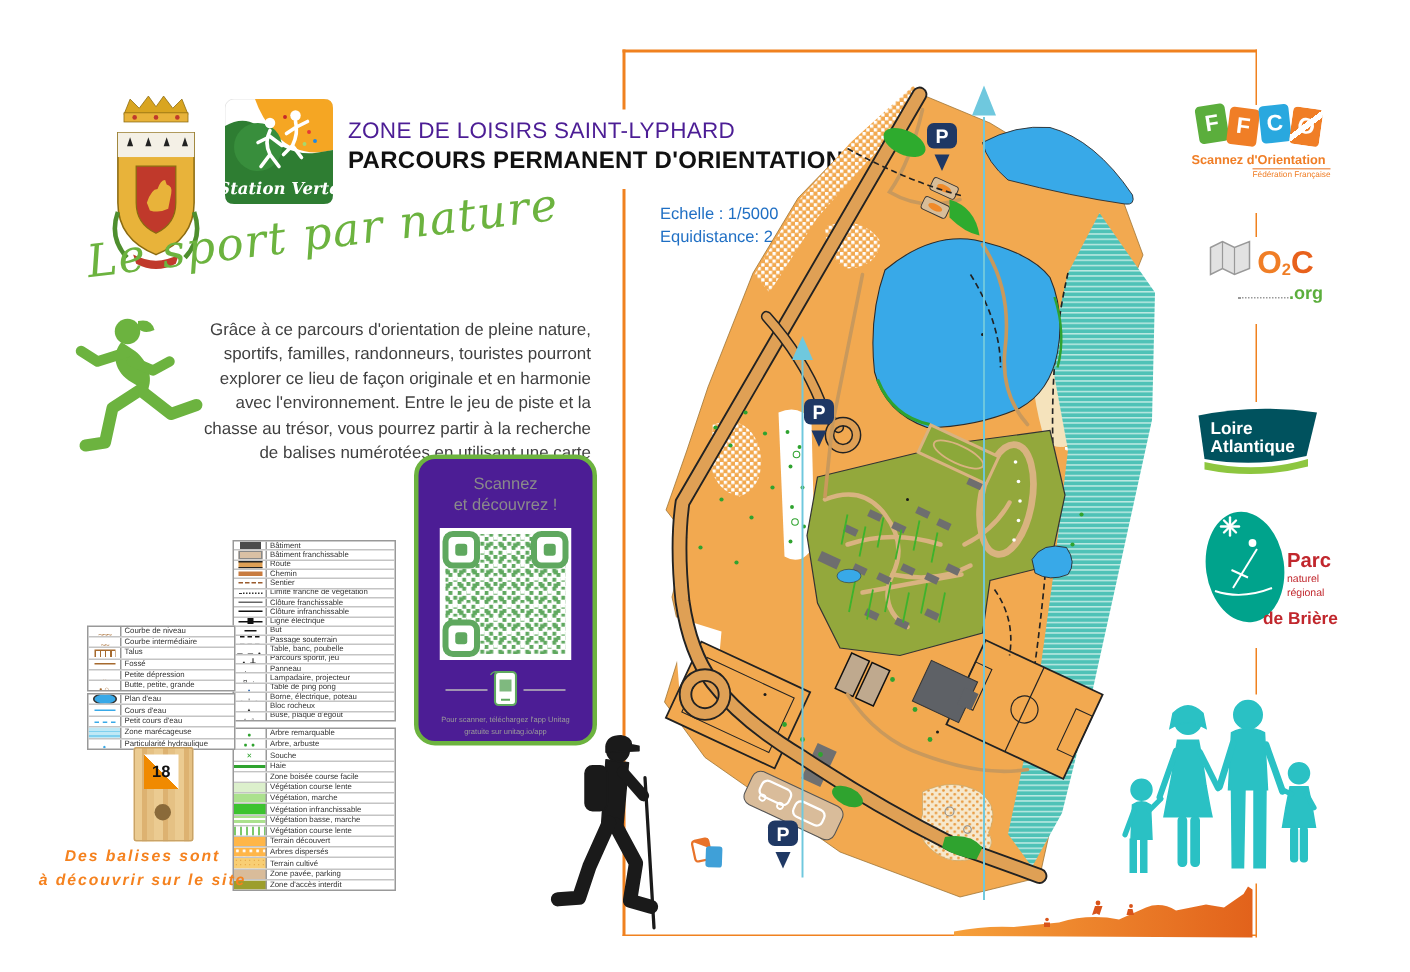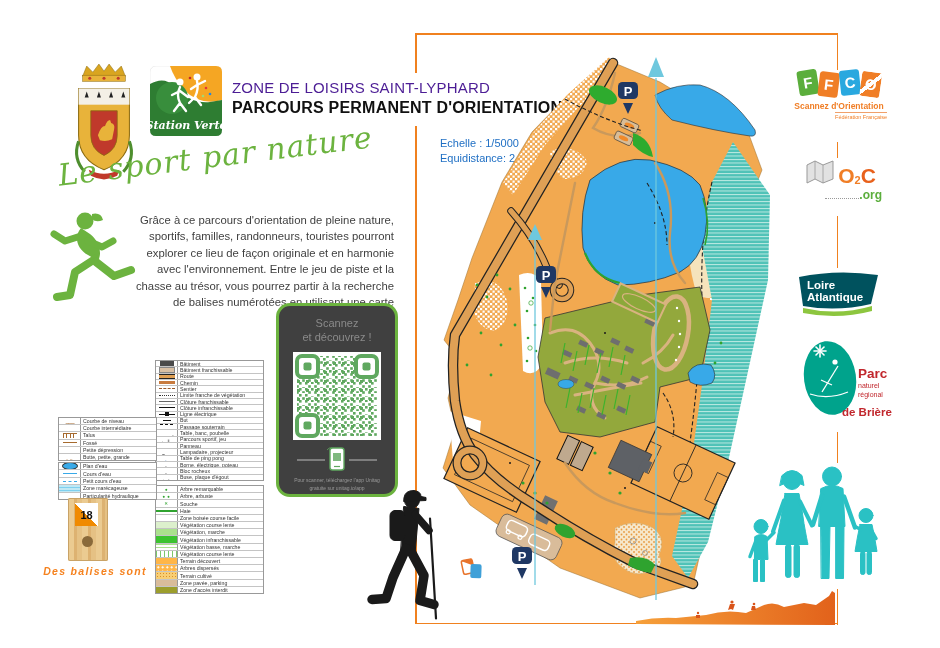--- a/index.html
+++ b/index.html
@@ -14,21 +14,21 @@
            transform:rotate(-7deg);transform-origin:left top;letter-spacing:1px;}
   .intro{width:272px;font-size:11.3px;line-height:1.45;color:#3f3f3f;text-align:right;}
 
   
   .fbar{background:#F0811F;}
 
   
   .scale{color:#1F6FC4;font-size:11px;line-height:1.35;}
 
   
-  .qrcard{width:116px;height:188px;border:3px solid #6CB33F;border-radius:14px;background:#404040;
+  .qrcard{width:116px;height:188px;border:3px solid #6CB33F;border-radius:14px;background:#4c1d95;
           display:flex;flex-direction:column;align-items:center;}
   .qrtitle{margin-top:10px;font-size:11px;color:#8a8a8a;text-align:center;line-height:1.3;}
   .qrcaption{font-size:5px;color:#9a9a9a;text-align:center;line-height:1.6;margin-top:4px;}
 
   
   .ltable{background:#fff;border:1px solid #999;display:flex;flex-direction:column;}
   .lrow{display:flex;align-items:stretch;border-bottom:.5px solid #c4c4c4;overflow:hidden;flex:1;}
   .lrow:last-child{border-bottom:none;}
   .sym{flex:0 0 21px;border-right:.5px solid #999;display:flex;align-items:center;justify-content:center;overflow:hidden;}
   .lbl{flex:1;font-size:5.2px;color:#333;padding-left:2px;white-space:nowrap;overflow:hidden;display:flex;align-items:center;}
@@ -451,28 +451,29 @@
         <div class="lbl">Zone marécageuse</div>
       </div>
     <div class="lrow">
         <div class="sym">
           <i class="w-glyph" data-g="•"></i>
         </div>
         <div class="lbl">Particularité hydraulique</div>
       </div>
   </div>
 
-  <div class="abs post" style="left:68px;top:498px;text-align:right;">
+  <div class="abs post" style="left:89px;top:498px;text-align:right;">
     <div class="flag">
       <span class="flagnum">18</span>
     </div>
     <div class="hole"></div>
   </div>
   <div class="abs balises" style="left:10px;top:563px;">
     <div>Des balises sont</div>
+    <div>à découvrir sur le site</div>
   </div>
 
   <div class="abs scale" style="left:440px;top:136px;">
     <div>Echelle : 1/5000</div>
     <div>Equidistance: 2 m</div>
   </div>
 
   <svg class="abs" style="left:415px;top:33px;" width="423" height="592" viewBox="0 0 423 592">
     <defs>
       <pattern id="rough" width="5" height="5" patternUnits="userSpaceOnUse">

